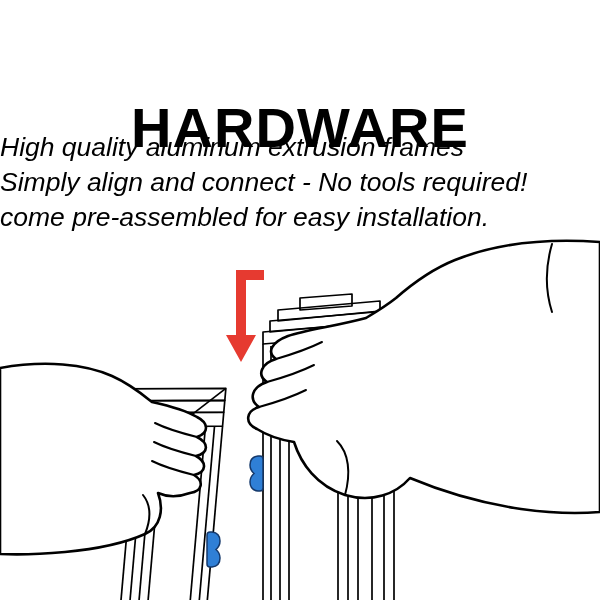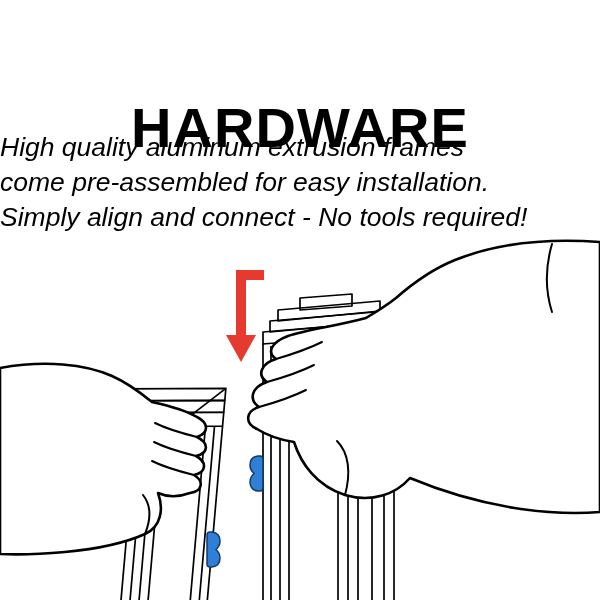--- a/index.html
+++ b/index.html
@@ -24,22 +24,22 @@
 </style>
 </head>
 <body>
 
 <div class="stage">
 
   <h1 class="title">HARDWARE</h1>
 
   <div class="desc">
     <div>High quality aluminum extrusion frames</div>
+    <div>Simply align and connect - No tools required!</div>
     <div>come pre-assembled for easy installation.</div>
-    <div>Simply align and connect - No tools required!</div>
   </div>
 
   <svg class="art" width="600" height="400" viewBox="0 200 600 400" aria-label="Two hands holding pre-assembled aluminum extrusion frame corners; a red arrow shows the downward alignment direction; blue clip connectors on the frame edges">
 
     <g transform="rotate(5 170 490)">
       <path class="ln" d="M62,366 L214,352 L214,364 L62,378 Z"></path>
       <path class="ln" d="M62,378 L214,364 L214,376 L62,390 Z"></path>
       <path class="ln" d="M62,390 L214,376 L214,390 L62,404 Z"></path>
       <path class="ln" d="M68,368 L68,402"></path>
       <path class="ln" d="M214,352 L162,400"></path>

